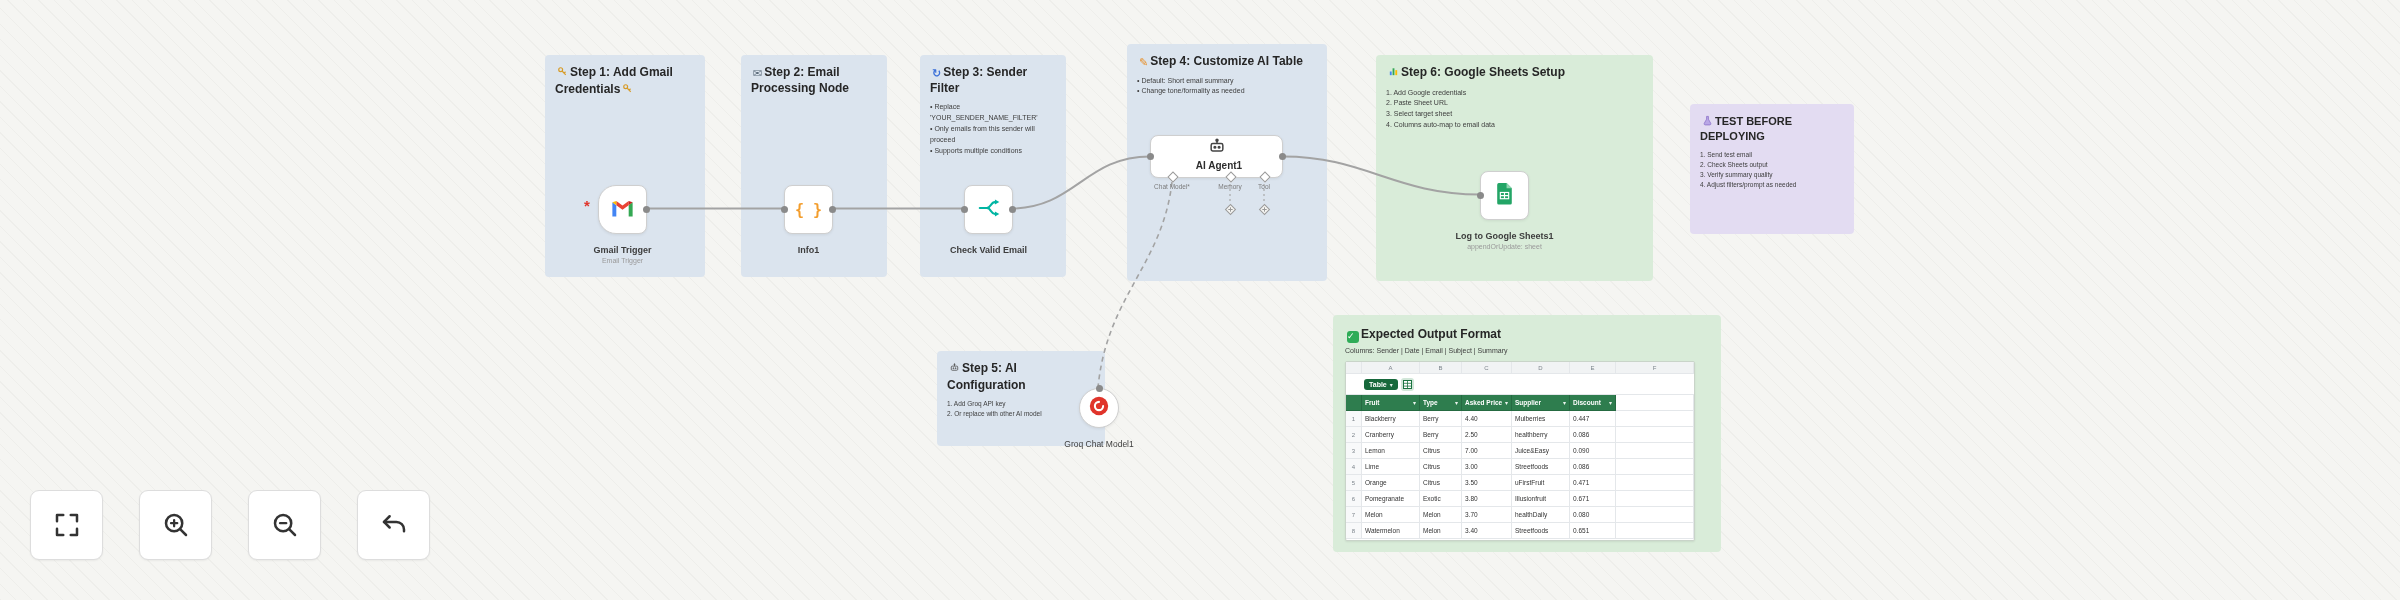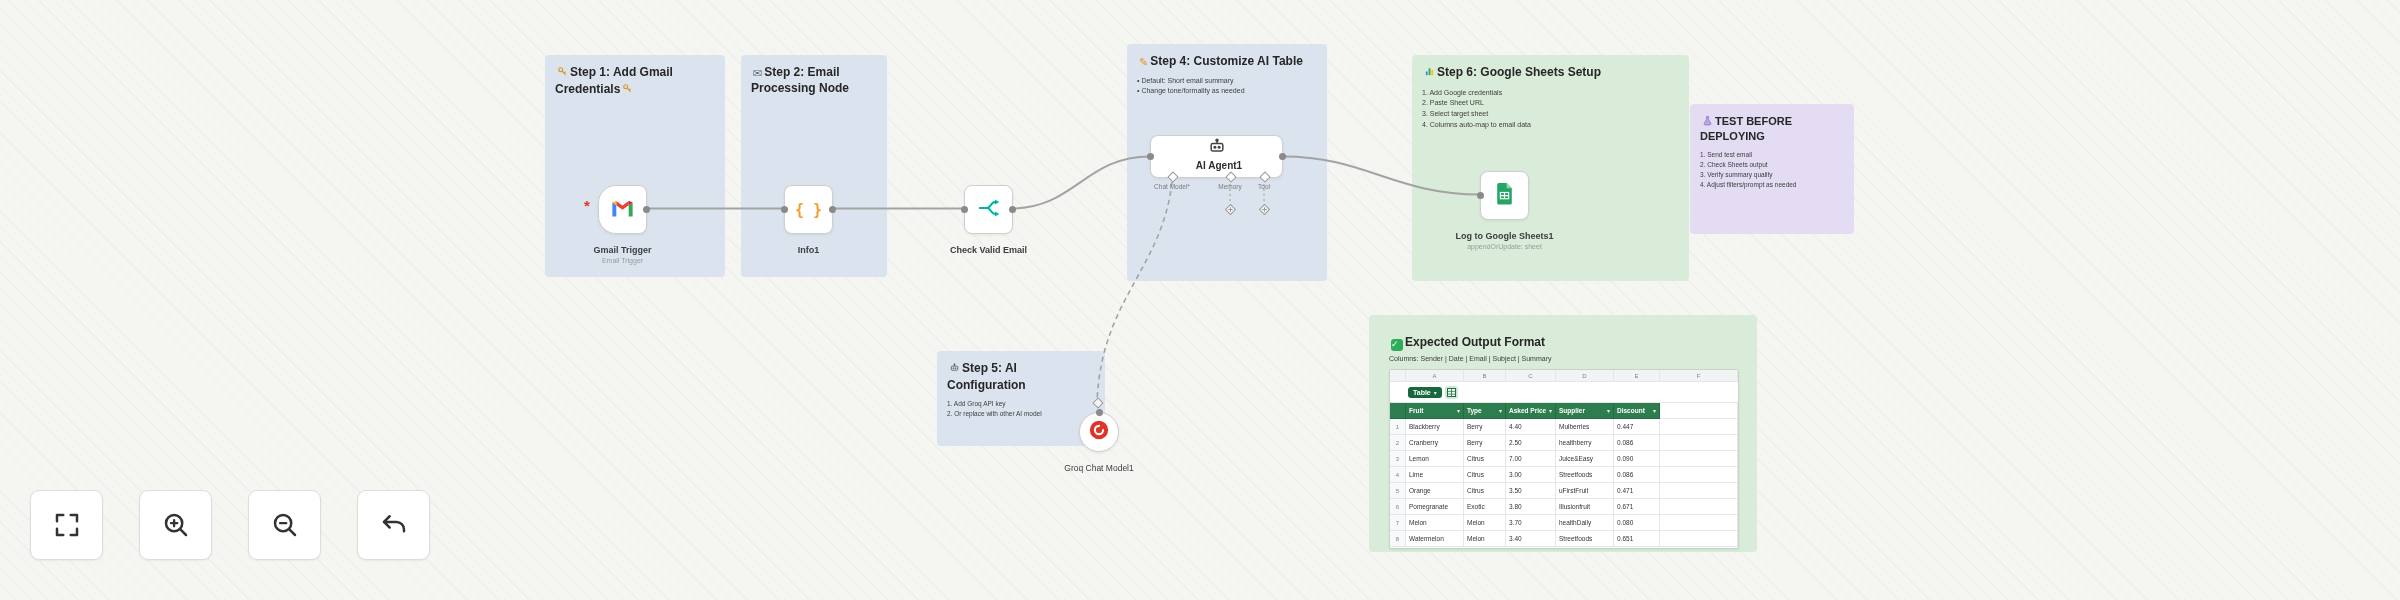--- a/index.html
+++ b/index.html
@@ -7,21 +7,21 @@
     width:2400px;height:600px;overflow:hidden;position:relative;
     font-family:"Liberation Sans","DejaVu Sans",sans-serif;
     background-color:var(--canvas-bg,#f5f5f2);
     background-image:repeating-linear-gradient(45deg, rgba(110,110,100,0.05) 0 1px, transparent 1px 11px);
   }
   .canvas{position:absolute;inset:0;}
 
   
   .sticky{position:absolute;border-radius:4px;padding:10px;box-sizing:border-box;z-index:1;cursor:move;}
   .sticky.blue{background:var(--sticky-blue,#dbe4ee);}
-  .sticky.green{background:var(--sticky-green,#d9ecd9);margin-left:36px;}
+  .sticky.green{background:var(--sticky-green,#d9ecd9);}
   .sticky.purple{background:var(--sticky-purple,#e3dcf2);}
   .sticky-title{font-size:12px;font-weight:700;color:#262626;line-height:1.3;margin-bottom:6px;}
   .sticky-title .t-icon{display:inline-block;vertical-align:-1px;margin:0 2px;}
   .uni{font-size:11px;font-weight:700;}
   .sticky-line{font-size:7px;line-height:1.55;color:#3d3d3d;}
   .check-badge{display:inline-flex;align-items:center;justify-content:center;width:12px;height:12px;border-radius:3px;background:#2eac57;color:#fff;font-size:9px;font-weight:700;vertical-align:-2px;}
 
   
   svg.edges{position:absolute;left:0;top:0;z-index:2;pointer-events:none;}
   .edge{fill:none;stroke:var(--edge,#a3a3a3);stroke-width:2;}
@@ -67,38 +67,46 @@
 
   
   .canvas-controls{position:absolute;left:30px;top:490px;display:flex;gap:36px;z-index:10;}
   .ctrl-btn{width:73px;height:70px;background:#fff;border:1px solid #ddd;border-radius:9px;display:flex;align-items:center;justify-content:center;cursor:pointer;box-shadow:0 1px 2px rgba(0,0,0,.05);padding:0;}
 </style>
 </head>
 <body>
 
 <div class="canvas">
 
-  <div class="sticky blue" style="left:545px;top:55px;width:180px;height:222px">
+  <div class="sticky blue" style="left:545px;top:55px;width:160px;height:222px">
     <div class="sticky-title">
       <span class="t-icon"><svg width="11" height="11" viewBox="0 0 24 24">
             <circle cx="8" cy="8" r="4.2" fill="none" stroke="#d79b26" stroke-width="2.6"></circle>
             <path d="M11.3 11.3 19 19M15.6 15.6l3-3M13 13l2.3 2.3" stroke="#d79b26" stroke-width="2.6" fill="none"></path>
           </svg></span><span>Step 1: Add Gmail Credentials</span><span class="t-icon"><svg width="11" height="11" viewBox="0 0 24 24">
             <circle cx="8" cy="8" r="4.2" fill="none" stroke="#d79b26" stroke-width="2.6"></circle>
             <path d="M11.3 11.3 19 19M15.6 15.6l3-3M13 13l2.3 2.3" stroke="#d79b26" stroke-width="2.6" fill="none"></path>
           </svg></span>
     </div>
   </div>
 
   <div class="sticky blue" style="left:741px;top:55px;width:146px;height:222px">
     <div class="sticky-title">
       <span class="t-icon uni" style="color:#5b6b7a">✉</span><span>Step 2: Email Processing Node</span>
     </div>
   </div>
 
+  <div class="sticky blue" style="left:920px;top:55px;width:146px;height:222px">
+    <div class="sticky-title">
+      <span class="t-icon uni" style="color:#3a6fd8">↻</span><span>Step 3: Sender Filter</span>
+    </div>
+    <div class="sticky-line">• Replace 'YOUR_SENDER_NAME_FILTER'</div>
+    <div class="sticky-line">• Only emails from this sender will proceed</div>
+    <div class="sticky-line">• Supports multiple conditions</div>
+  </div>
 
   <div class="sticky blue" style="left:1127px;top:44px;width:200px;height:237px">
     <div class="sticky-title">
       <span class="t-icon uni" style="color:#e8912d">✎</span><span>Step 4: Customize AI Table</span>
     </div>
     <div class="sticky-line">• Default: Short email summary</div>
     <div class="sticky-line">• Change tone/formality as needed</div>
   </div>
 
   <div class="sticky green" style="left:1376px;top:55px;width:277px;height:226px">
@@ -134,21 +142,21 @@
             <circle cx="9.5" cy="13.5" r="1" fill="#555"></circle>
             <circle cx="14.5" cy="13.5" r="1" fill="#555"></circle>
             <path d="M12 9V6"></path>
             <circle cx="12" cy="5" r="1.2" fill="#555"></circle>
           </svg></span><span>Step 5: AI Configuration</span>
     </div>
     <div class="sticky-line" style="font-size:6.5px">1. Add Groq API key</div>
     <div class="sticky-line" style="font-size:6.5px">2. Or replace with other AI model</div>
   </div>
 
-  <div class="sticky green" style="left:1333px;top:315px;width:388px;height:237px;padding:20px">
+  <div class="sticky green" style="left:1333px;top:315px;width:388px;height:237px;padding:12px">
     <div class="sticky-title" style="margin-bottom:0">
       <span class="t-icon check-badge">✓</span><span>Expected Output Format</span>
     </div>
     <div class="out-subtitle">Columns: Sender | Date | Email | Subject | Summary</div>
     <div class="sheet-panel">
       <div id="sheet-letters" class="grid-row">
           <div class="s-cell letter"></div>
           <div class="s-cell letter">A</div>
           <div class="s-cell letter">B</div>
           <div class="s-cell letter">C</div>
@@ -352,21 +360,21 @@
           <path d="M14 2l5 5h-5z" fill="#8fd6b0"></path>
           <g stroke="#fff" stroke-width="1.1" fill="none">
             <rect x="8" y="11" width="8" height="6"></rect>
             <path d="M8 14h8M12 11v6"></path>
           </g>
         </svg></span>
     <span class="port in"></span>
     <div class="node-label"><span>Log to Google Sheets1</span><span class="node-sub">appendOrUpdate: sheet</span></div>
   </div>
 
-  <div class="wf-node circle-node" style="left:1079px;top:412px;width:38px;height:38px">
+  <div class="wf-node circle-node" style="left:1079px;top:388px;width:38px;height:38px">
     <span><svg width="22" height="22" viewBox="0 0 24 24">
           <circle cx="12" cy="12" r="10" fill="#e0342b"></circle>
           <path d="M16.5 12a4.5 4.5 0 1 1-4.5-4.5" fill="none" stroke="#fff" stroke-width="2.2" stroke-linecap="round"></path>
         </svg></span>
     <span class="port top"></span>
     <div class="node-label" style="font-weight:400;font-size:8.5px"><span>Groq Chat Model1</span></div>
   </div>
 
   <div class="canvas-controls">
     <button class="ctrl-btn" title="Fit view">

